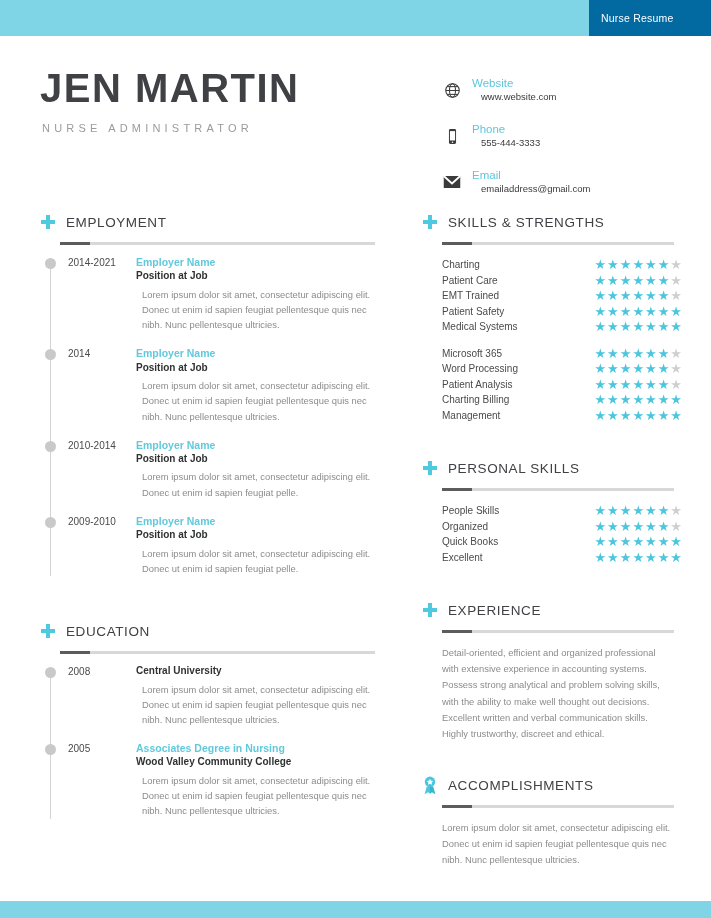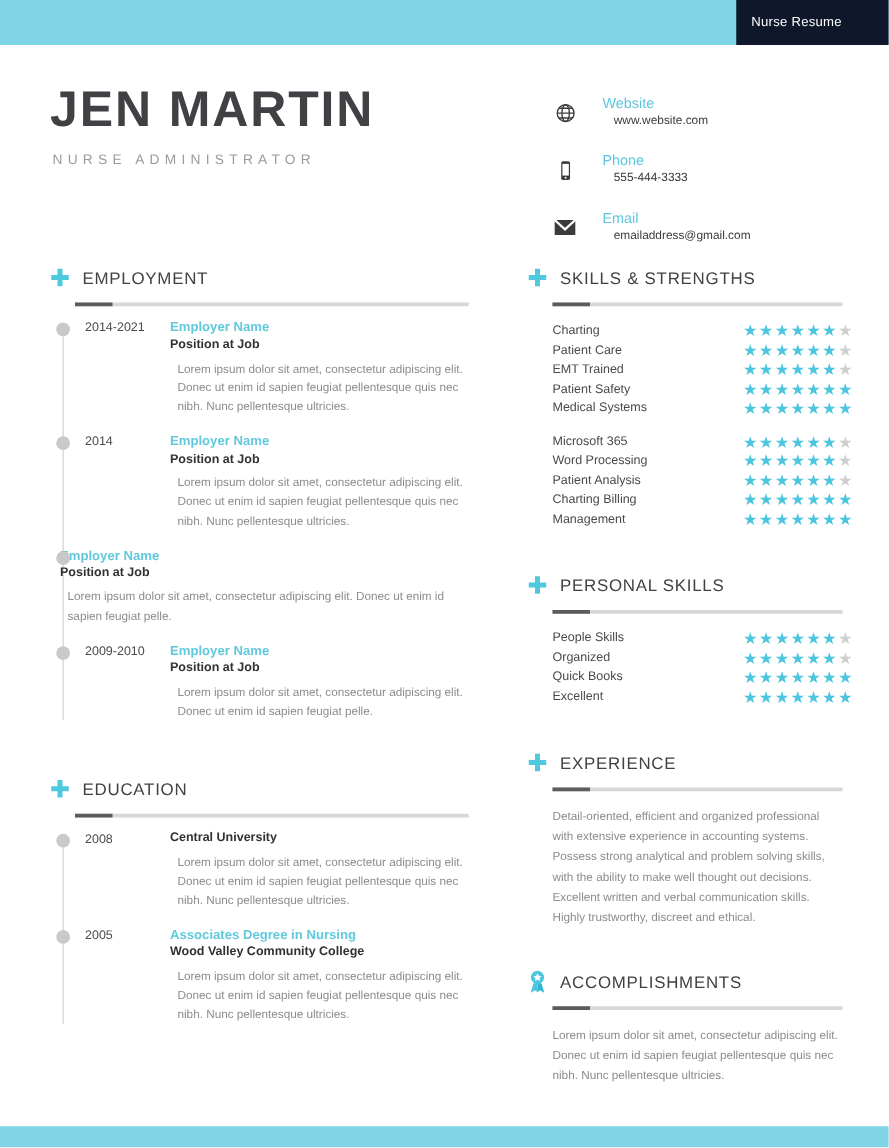--- a/index.html
+++ b/index.html
@@ -23,21 +23,21 @@
     width: 711px;
     height: 36px;
     background: #7fd4e5;
   }
   .top-tab {
     position: absolute;
     top: 0;
     left: 589px;
     width: 122px;
     height: 36px;
-    background: #0f172a;
+    background: #0369a1;
     color: #ffffff;
     font-size: 10.5px;
     letter-spacing: .2px;
     display: flex;
     align-items: center;
     padding-left: 12px;
     box-sizing: border-box;
   }
   .bottom-bar {
     position: absolute;
@@ -98,21 +98,21 @@
   .contact-icon {
     width: 24px;
     min-width: 24px;
     height: 24px;
     display: flex;
     align-items: center;
     justify-content: center;
     margin-right: 8px;
     margin-top: 2px;
   }
-  .contact-text { line-height: 1.25; margin-left: 10px; }
+  .contact-text { line-height: 1.25; }
   .contact-label {
     color: #5bc7de;
     font-size: 11.5px;
     font-weight: normal;
     display: block;
   }
   .contact-value {
     color: #3b3b3b;
     font-size: 9.5px;
     display: block;
@@ -377,20 +377,21 @@
           <div class="tl-date">2014</div>
           <div class="tl-body">
             <div class="tl-org">Employer Name</div>
             <div class="tl-pos">Position at Job</div>
             <div class="tl-desc">Lorem ipsum dolor sit amet, consectetur adipiscing elit. Donec ut enim id sapien feugiat pellentesque quis nec nibh. Nunc pellentesque ultricies.</div>
           </div>
         </div>
 
         <div class="tl-item">
           <span class="tl-dot"></span>
+          <div class="tl-date">2010-2014</div>
           <div class="tl-body">
             <div class="tl-org">Employer Name</div>
             <div class="tl-pos">Position at Job</div>
             <div class="tl-desc">Lorem ipsum dolor sit amet, consectetur adipiscing elit. Donec ut enim id sapien feugiat pelle.</div>
           </div>
         </div>
 
         <div class="tl-item">
           <span class="tl-dot"></span>
           <div class="tl-date">2009-2010</div>

